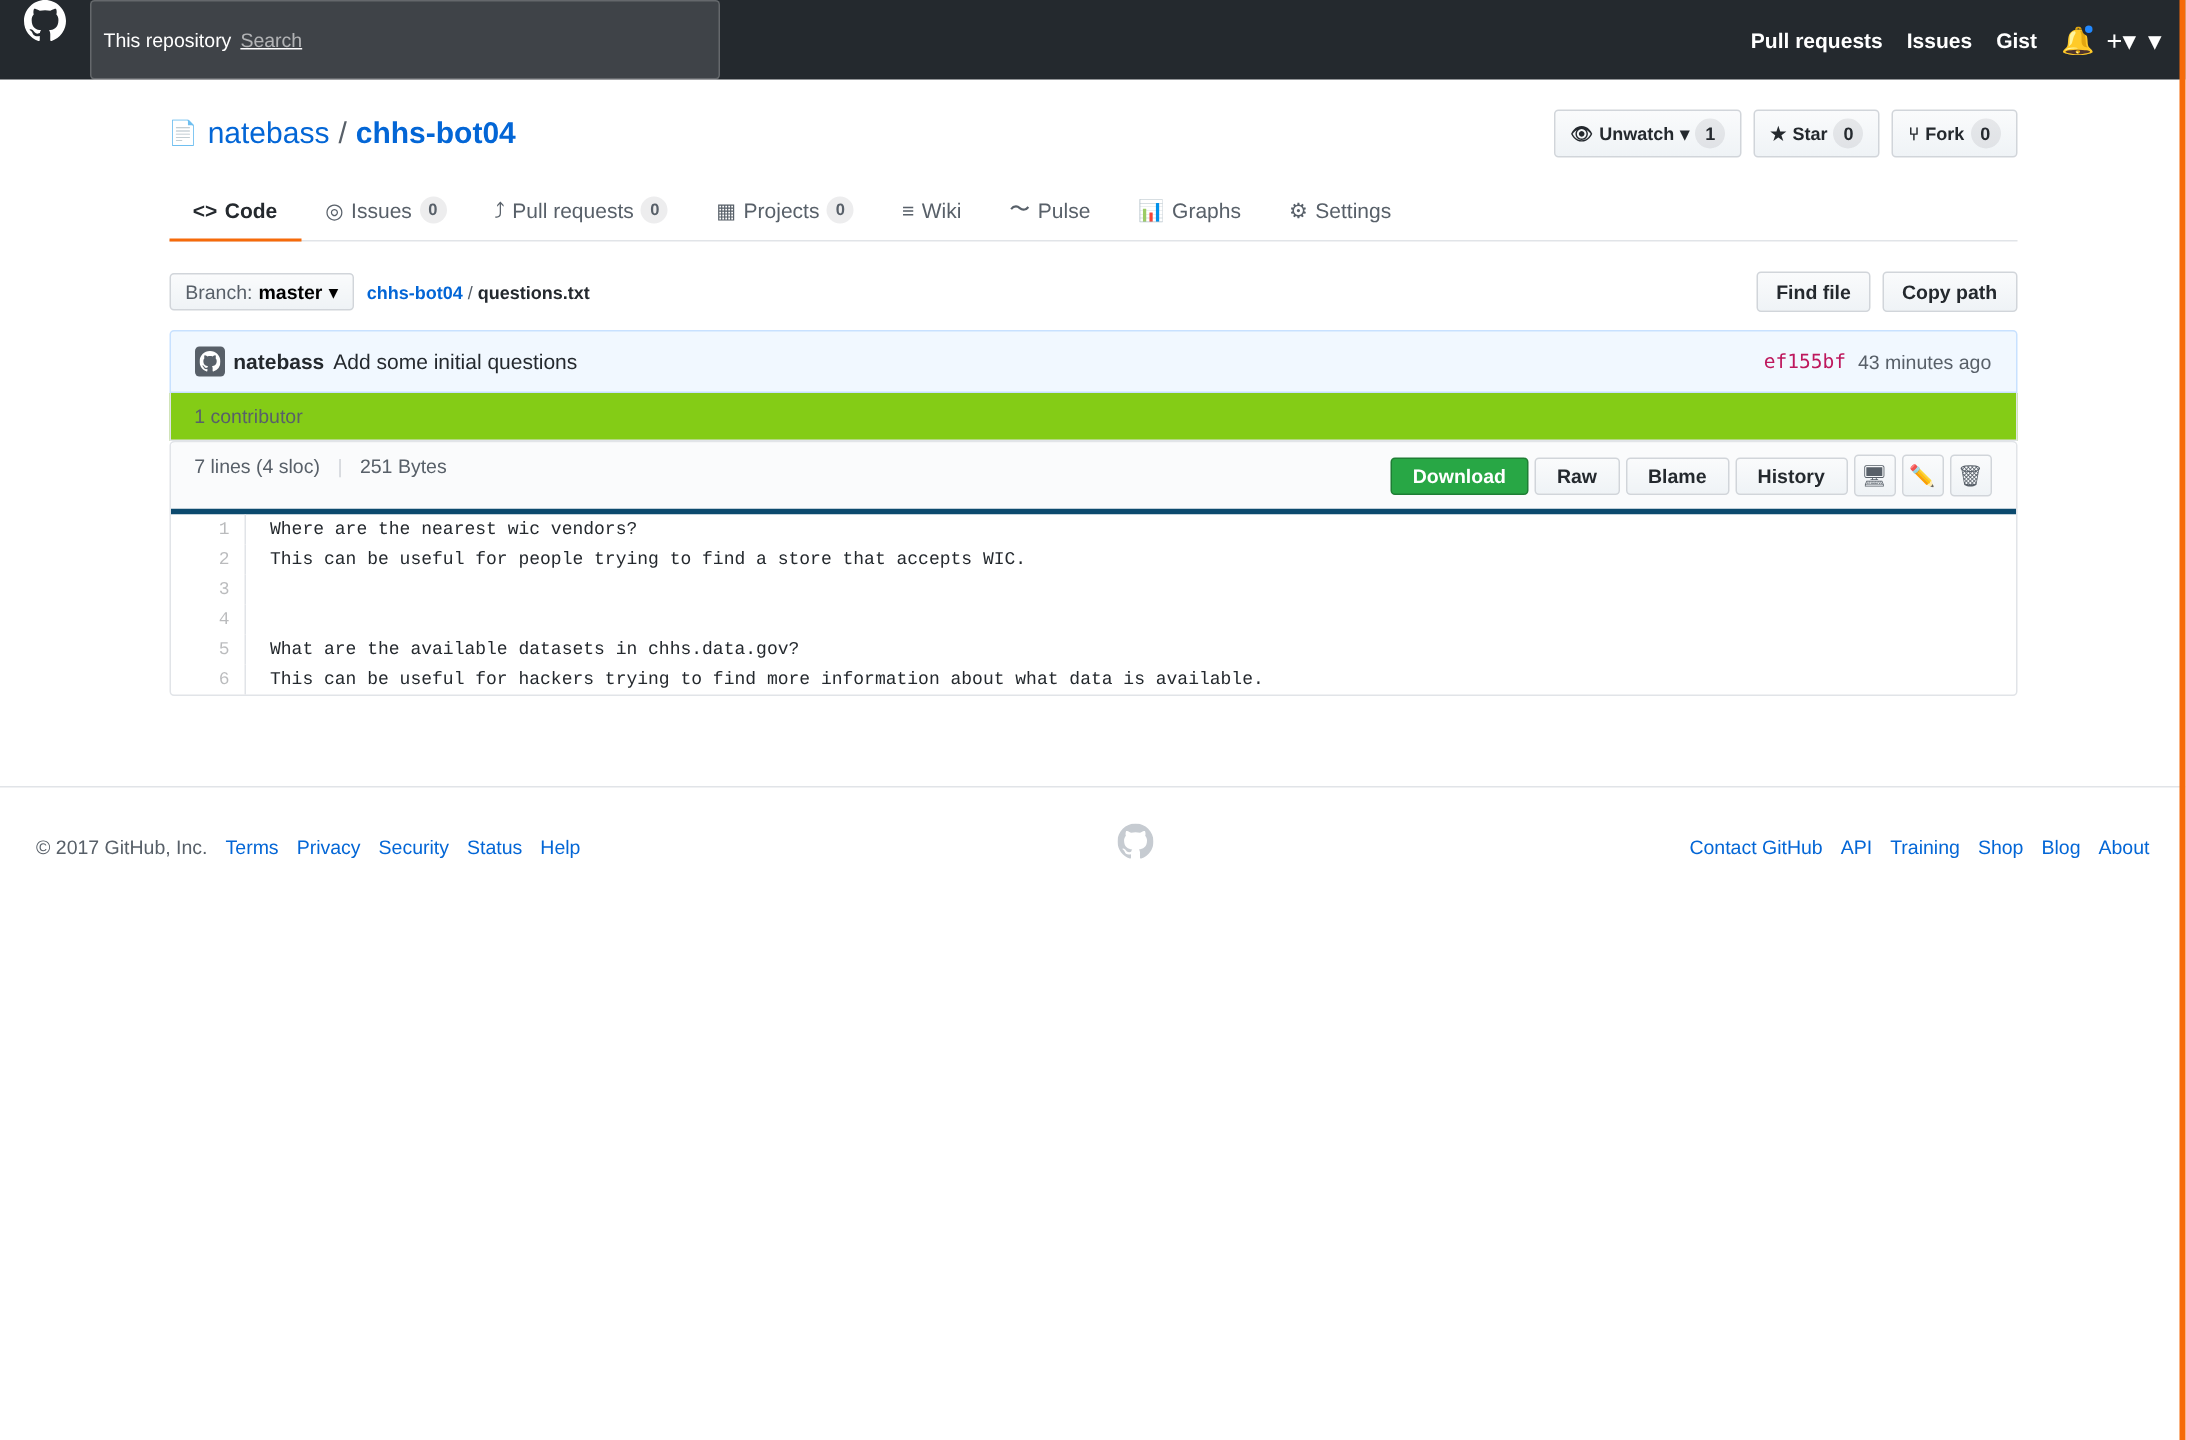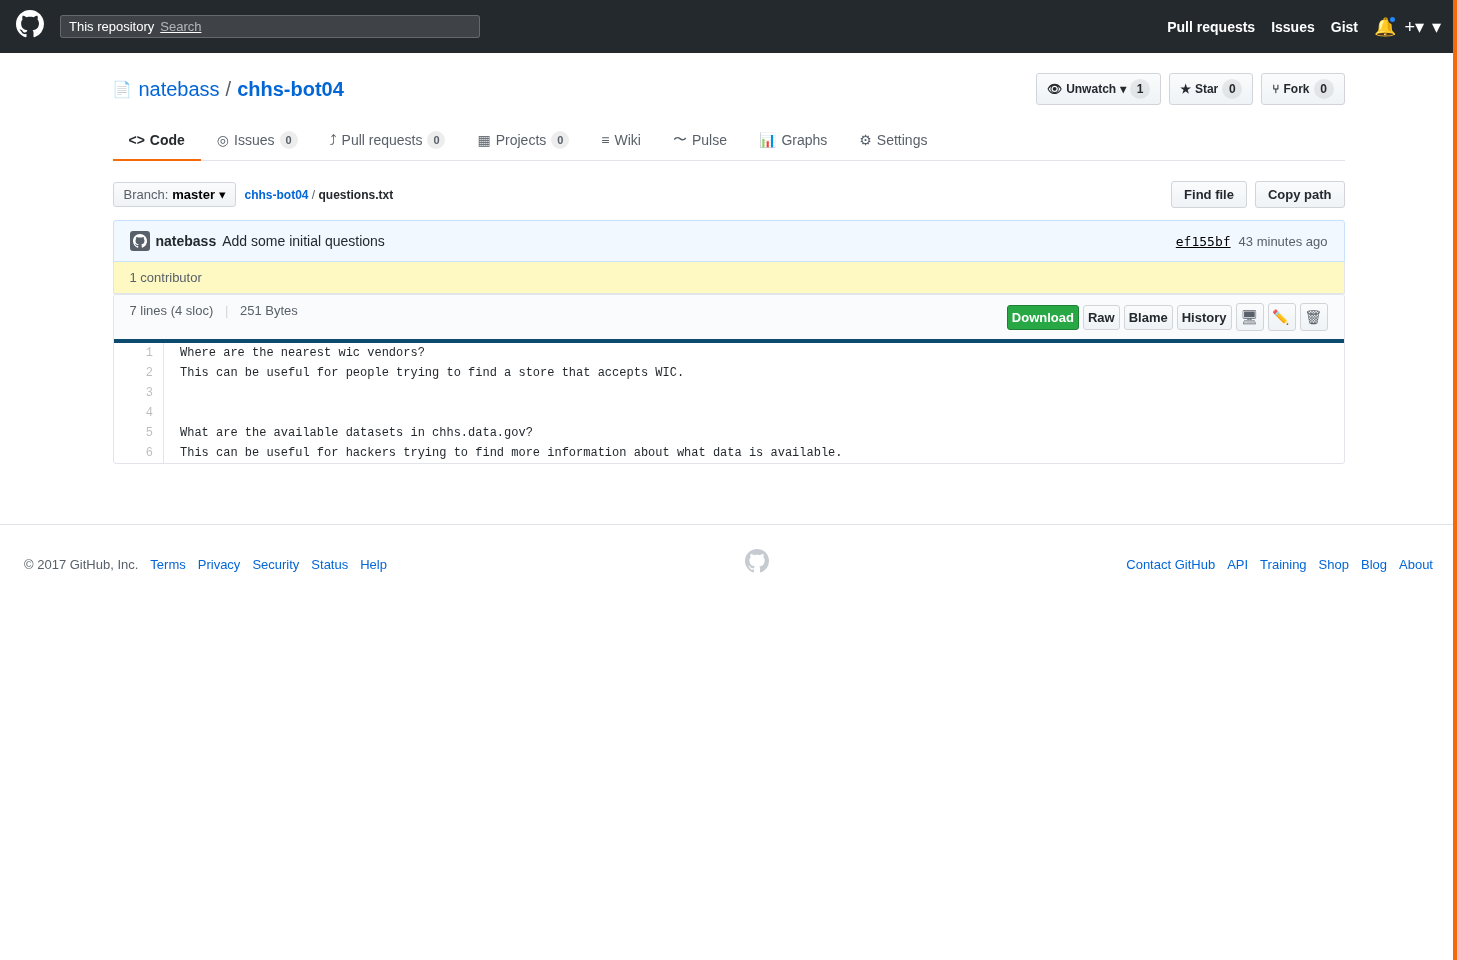--- a/index.html
+++ b/index.html
@@ -1,19 +1,19 @@
 <!DOCTYPE html>
 <html><head>
   <meta charset="utf-8">
   <style>
     * { box-sizing: border-box; margin: 0; padding: 0; }
     body { font-family: -apple-system, BlinkMacSystemFont, "Segoe UI", Helvetica, Arial, sans-serif; font-size: 14px; color: #24292e; background: #fff; }
 
     
-    .header { background: #24292e; display: flex; align-items: center; padding: 0 16px; height: 53px; gap: 16px; }
+    .header { background: #24292e; display: flex; padding: 0 16px; height: 53px; gap: 16px; }
     .header-logo { color: #fff; font-size: 24px; flex-shrink: 0; }
     .header-search { display: flex; align-items: center; background: rgba(255,255,255,0.125); border: 1px solid rgba(255,255,255,0.2); border-radius: 3px; padding: 3px 8px; flex: 0 0 auto; width: 420px; gap: 6px; }
     .header-search-scope { color: #fff; font-size: 13px; white-space: nowrap; }
     .header-search-input { background: transparent; border: none; outline: none; color: #fff; font-size: 13px; flex: 1; text-decoration: underline; }
     .header-search-input::placeholder { color: rgba(255,255,255,0.6); }
     .header-nav { display: flex; align-items: center; gap: 16px; margin-left: auto; }
     .header-nav-link { color: #fff; font-size: 14px; font-weight: 600; text-decoration: none; cursor: pointer; }
     .header-icons { display: flex; align-items: center; gap: 8px; }
     .header-icon-btn { color: #fff; font-size: 18px; background: none; border: none; cursor: pointer; position: relative; }
     .notif-dot { width: 9px; height: 9px; background: #2188ff; border-radius: 50%; position: absolute; top: -1px; right: -1px; border: 2px solid #24292e; }
@@ -51,31 +51,31 @@
     .breadcrumb-actions { display: flex; gap: 8px; }
     .bc-btn { padding: 5px 12px; border: 1px solid #d1d5da; border-radius: 3px; background: linear-gradient(to bottom, #fafbfc, #eff3f6); font-size: 13px; cursor: pointer; font-weight: 600; color: #24292e; }
 
     
     .commit-bar { background: #f1f8ff; border: 1px solid #c8e1ff; border-radius: 3px 3px 0 0; padding: 10px 16px; display: flex; align-items: center; justify-content: space-between; }
     .commit-info { display: flex; align-items: center; gap: 6px; }
     .commit-avatar { width: 20px; height: 20px; background: #586069; border-radius: 3px; display: flex; align-items: center; justify-content: center; }
     .commit-author { font-weight: 600; color: #24292e; }
     .commit-message { color: #24292e; }
     .commit-meta { display: flex; align-items: center; gap: 8px; color: #586069; font-size: 13px; }
-    .commit-sha { color: #000000; font-family: monospace; text-decoration: underline; }
-
-    .contributor-bar { background: #fef9c3; border: 1px solid #e1e4e8; border-top: none; padding: 8px 16px; font-size: 13px; color: #586069; }
+    .commit-sha { color: #be185d; font-family: monospace; }
+
+    .contributor-bar { background: #84cc16; border: 1px solid #e1e4e8; border-top: none; padding: 8px 16px; font-size: 13px; color: #586069; }
 
     
     .file-box { border: 1px solid #e1e4e8; border-radius: 3px; margin-top: 0; }
     .file-toolbar { display: flex; align-items: flex-start; padding: 8px 16px; background: #fafbfc; border-bottom: 4px solid #0c4a6e; border-radius: 3px 3px 0 0; }
     .file-info { font-size: 13px; color: #586069; }
     .file-info-sep { margin: 0 8px; color: #d1d5da; }
     .file-toolbar-actions { display: flex; align-items: center; gap: 4px; margin-left: auto; }
-    .file-action-btn { padding: 4px 4px; border: 1px solid #d1d5da; border-radius: 3px; font-size: 13px; font-weight: 600; cursor: pointer; background: linear-gradient(to bottom, #fafbfc, #eff3f6); color: #24292e; }
+    .file-action-btn { padding: 4px 14px; border: 1px solid #d1d5da; border-radius: 3px; font-size: 13px; font-weight: 600; cursor: pointer; background: linear-gradient(to bottom, #fafbfc, #eff3f6); color: #24292e; }
     .file-action-btn.primary { background: #28a745; color: #fff; border-color: #1e7e34; }
     .file-action-icon { width: 28px; height: 28px; display: flex; align-items: center; justify-content: center; border: 1px solid #d1d5da; border-radius: 3px; cursor: pointer; font-size: 14px; background: linear-gradient(to bottom, #fafbfc, #eff3f6); color: #586069; }
 
     
     .code-table { width: 100%; border-collapse: collapse; font-family: "SFMono-Regular", Consolas, "Liberation Mono", Menlo, monospace; font-size: 12px; }
     .code-table tr { line-height: 20px; }
     .line-num { width: 50px; color: rgba(27,31,35,0.3); text-align: right; padding: 0 10px 0 10px; user-select: none; border-right: 1px solid #e1e4e8; vertical-align: top; }
     .line-code { padding: 0 16px; white-space: pre; color: #24292e; }
 
     

